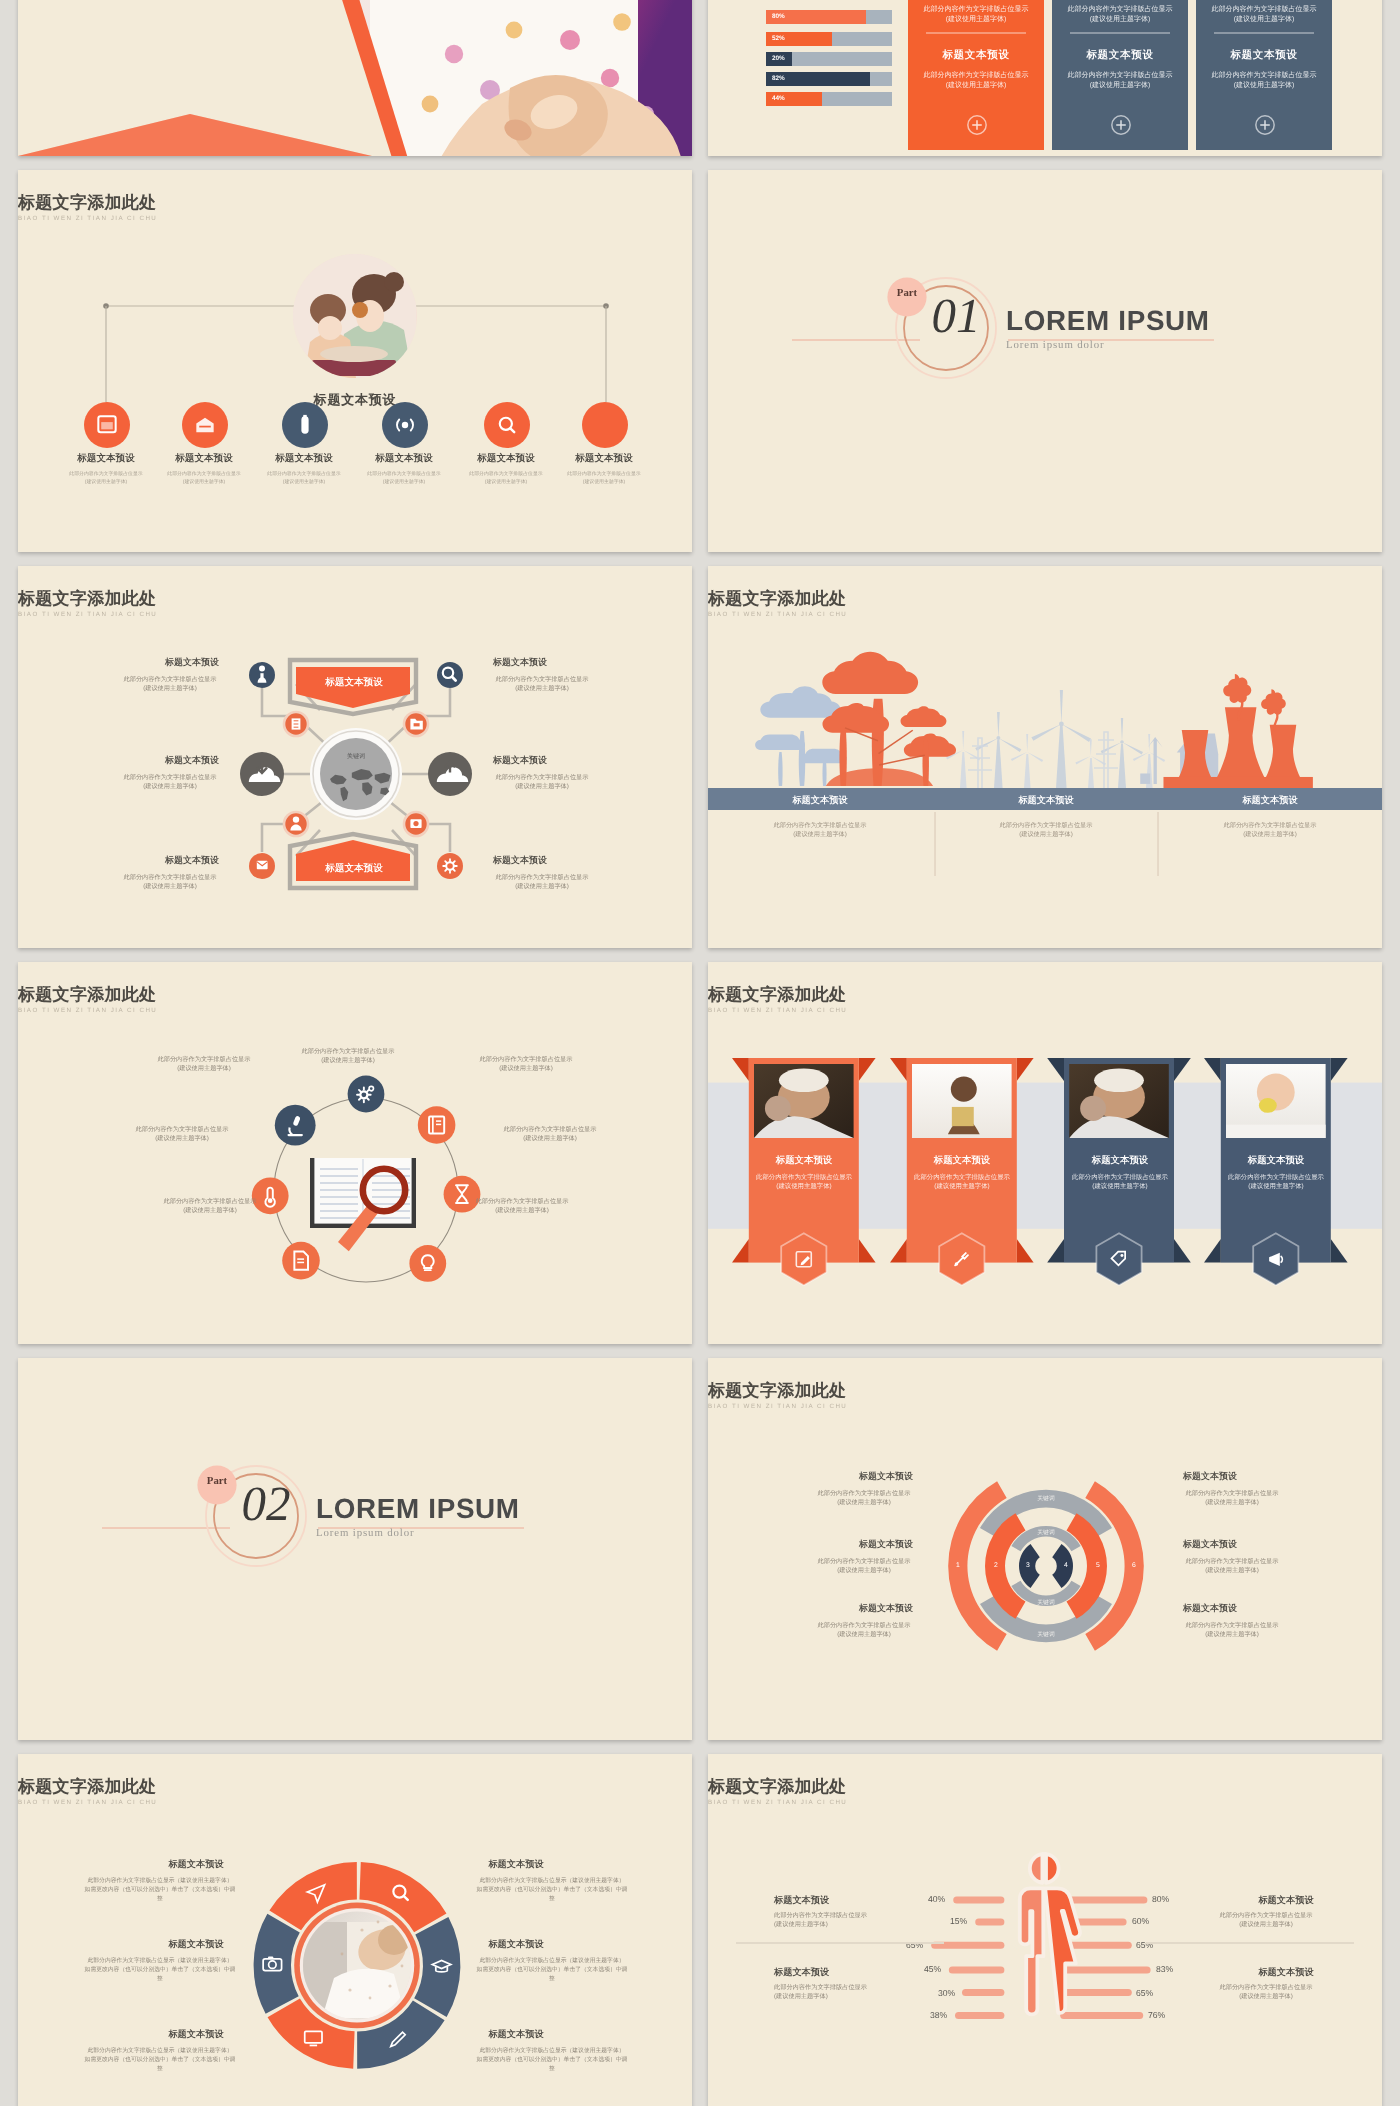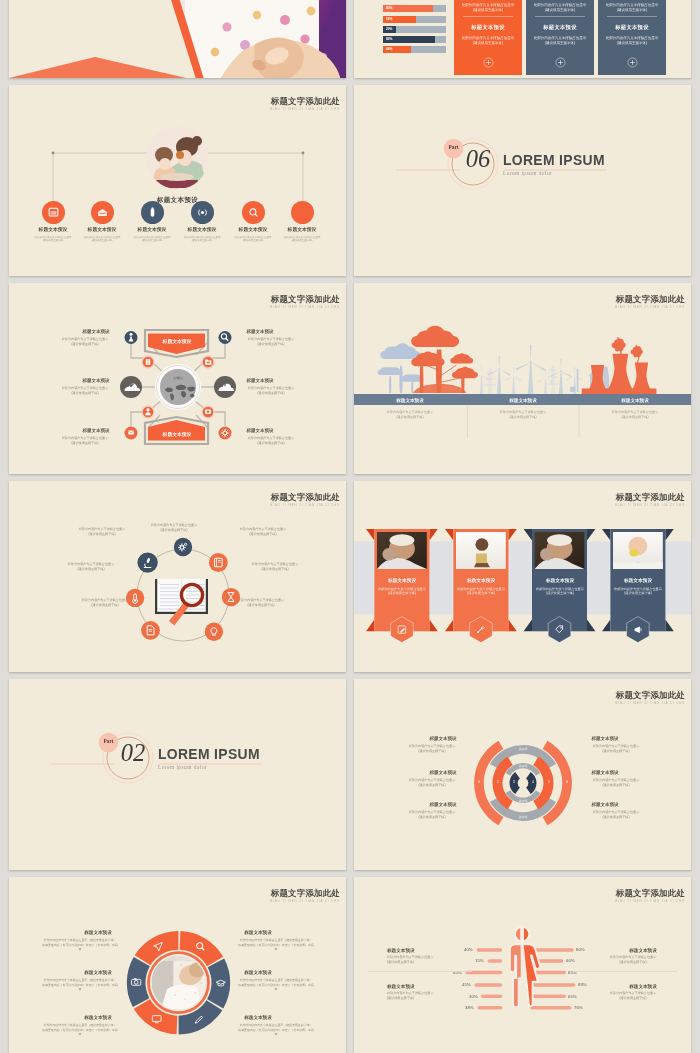--- a/index.html
+++ b/index.html
@@ -6,21 +6,21 @@
   body{width:700px;height:1053px;background:#dfddd8;font-family:"Liberation Sans",sans-serif;overflow:hidden;position:relative;}
   .grid{position:absolute;left:9px;top:-113px;width:682px;}
   .slide{position:absolute;width:337px;height:191px;background:#f3ebd9;overflow:hidden;box-shadow:0 1px 2px rgba(0,0,0,0.22);}
   .col0{left:0;} .col1{left:345px;}
   .r0{top:0;} .r1{top:198px;} .r2{top:396px;} .r3{top:594px;} .r4{top:792px;} .r5{top:990px;}
   svg{display:block;}
   .sv{position:absolute;left:0;top:0;width:337px;height:191px;}
   
   .mt{position:absolute;font-size:40px;transform-origin:50% 0;white-space:nowrap;line-height:1.32;text-align:center;}
   .mtb{position:absolute;font-size:40px;transform-origin:50% 0;line-height:1.32;text-align:center;}
-  .s-title{position:absolute;left:0;top:11px;width:331px;text-align:right;}
+  .s-title{position:absolute;left:0;top:11px;width:331px;text-align:left;}
   .t-cn{font-size:8.5px;font-weight:bold;color:#4d4a44;letter-spacing:.15px;line-height:10px;}
   .t-py{font-size:3.1px;color:#bdb4a4;letter-spacing:.75px;line-height:6px;}
   .s3-center{position:absolute;left:0;top:111px;width:337px;text-align:center;font-size:6.5px;font-weight:bold;color:#4d4a44;letter-spacing:.4px;}
   .s3-item{position:absolute;width:62px;text-align:center;}
   .s3-ic{width:23px;height:23px;border-radius:50%;margin:0 auto;display:flex;align-items:center;justify-content:center;}
   .s2-bar{position:absolute;left:29px;width:63px;height:7px;background:#a8b3bd;}
   .s2-fill{position:absolute;left:0;top:0;height:7px;}
   .s2-card{position:absolute;top:0;width:68px;height:188px;}
   .s2-hr{position:absolute;left:9px;width:50px;height:1px;border-top:0.6px solid rgba(255,255,255,.35);}
   .s4-part{position:absolute;left:85px;top:59px;width:29px;text-align:center;font-family:"Liberation Serif",serif;font-size:5.4px;font-weight:bold;color:#5a3b33;}
@@ -224,21 +224,21 @@
   <div class="slide col1 r1" id="s4">
     <svg class="sv" viewBox="0 0 337 191">
       <path d="M42 85 H106" stroke="#f0cbb8" stroke-width="1.1" fill="none"></path>
       <path d="M253 85 H253" stroke="#f0cbb8" stroke-width="1.1" fill="none"></path>
       <line x1="150" y1="85" x2="253" y2="85" stroke="#f0cbb8" stroke-width="1.1"></line>
       <circle cx="119" cy="79" r="25" fill="none" stroke="#f6d8c8" stroke-width="0.9"></circle>
       <circle cx="119" cy="79" r="21" fill="none" stroke="#d89a7c" stroke-width="0.9"></circle>
       <circle cx="99.5" cy="63.5" r="9.8" fill="#f9c3b2"></circle>
     </svg>
     <div class="s4-part">Part</div>
-    <div class="s4-num">06</div>
+    <div class="s4-num">01</div>
     <div class="s4-head">LOREM IPSUM</div>
     <div class="s4-sub">Lorem ipsum dolor</div>
   </div>
   <div class="slide col0 r2" id="s5">
     <div class="s-title">
       <div class="t-cn">标题文字添加此处</div>
       <div class="t-py">BIAO TI WEN ZI TIAN JIA CI CHU</div>
     </div>
     <svg class="sv" viewBox="0 0 337 191">
       <g stroke="#b9b4ac" stroke-width="1.3" fill="none" opacity="0.9">

